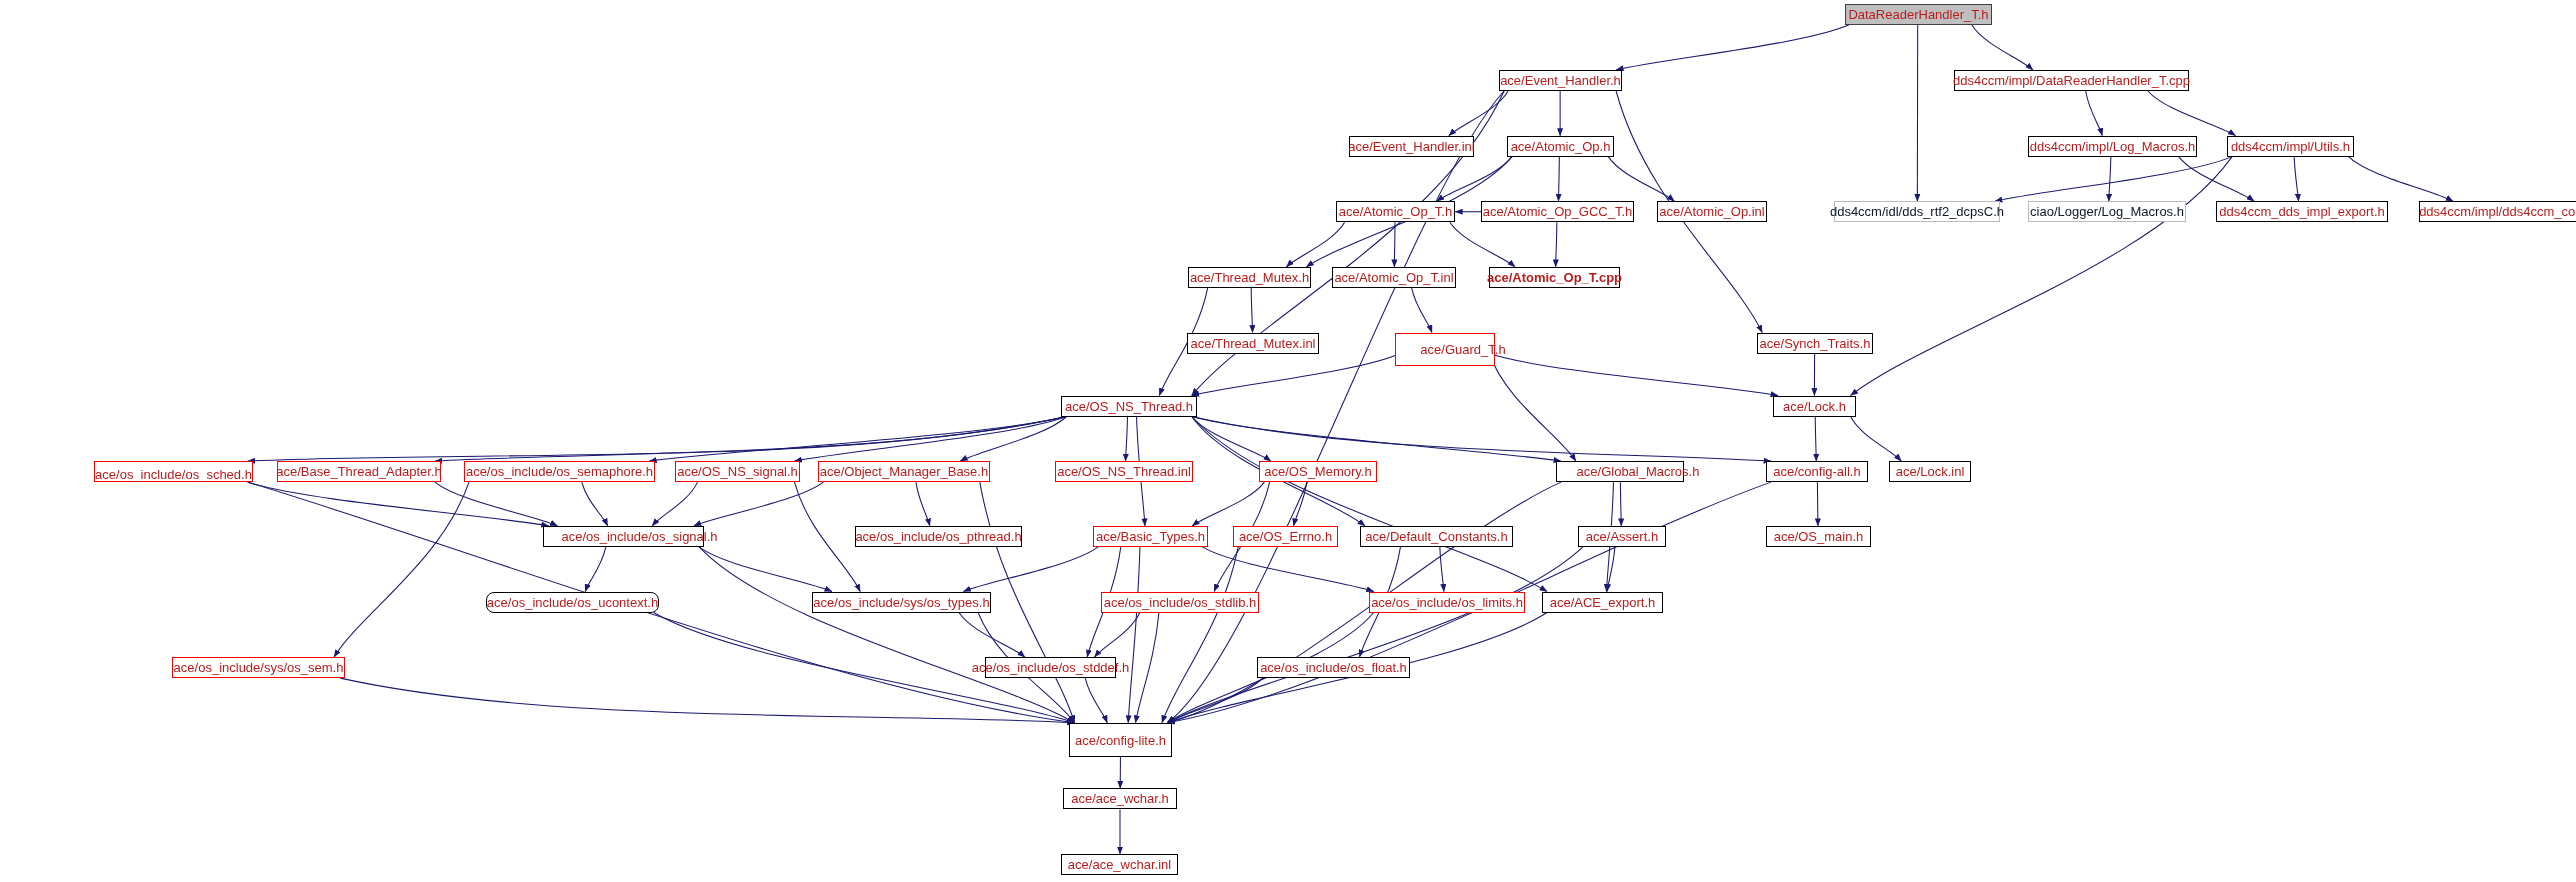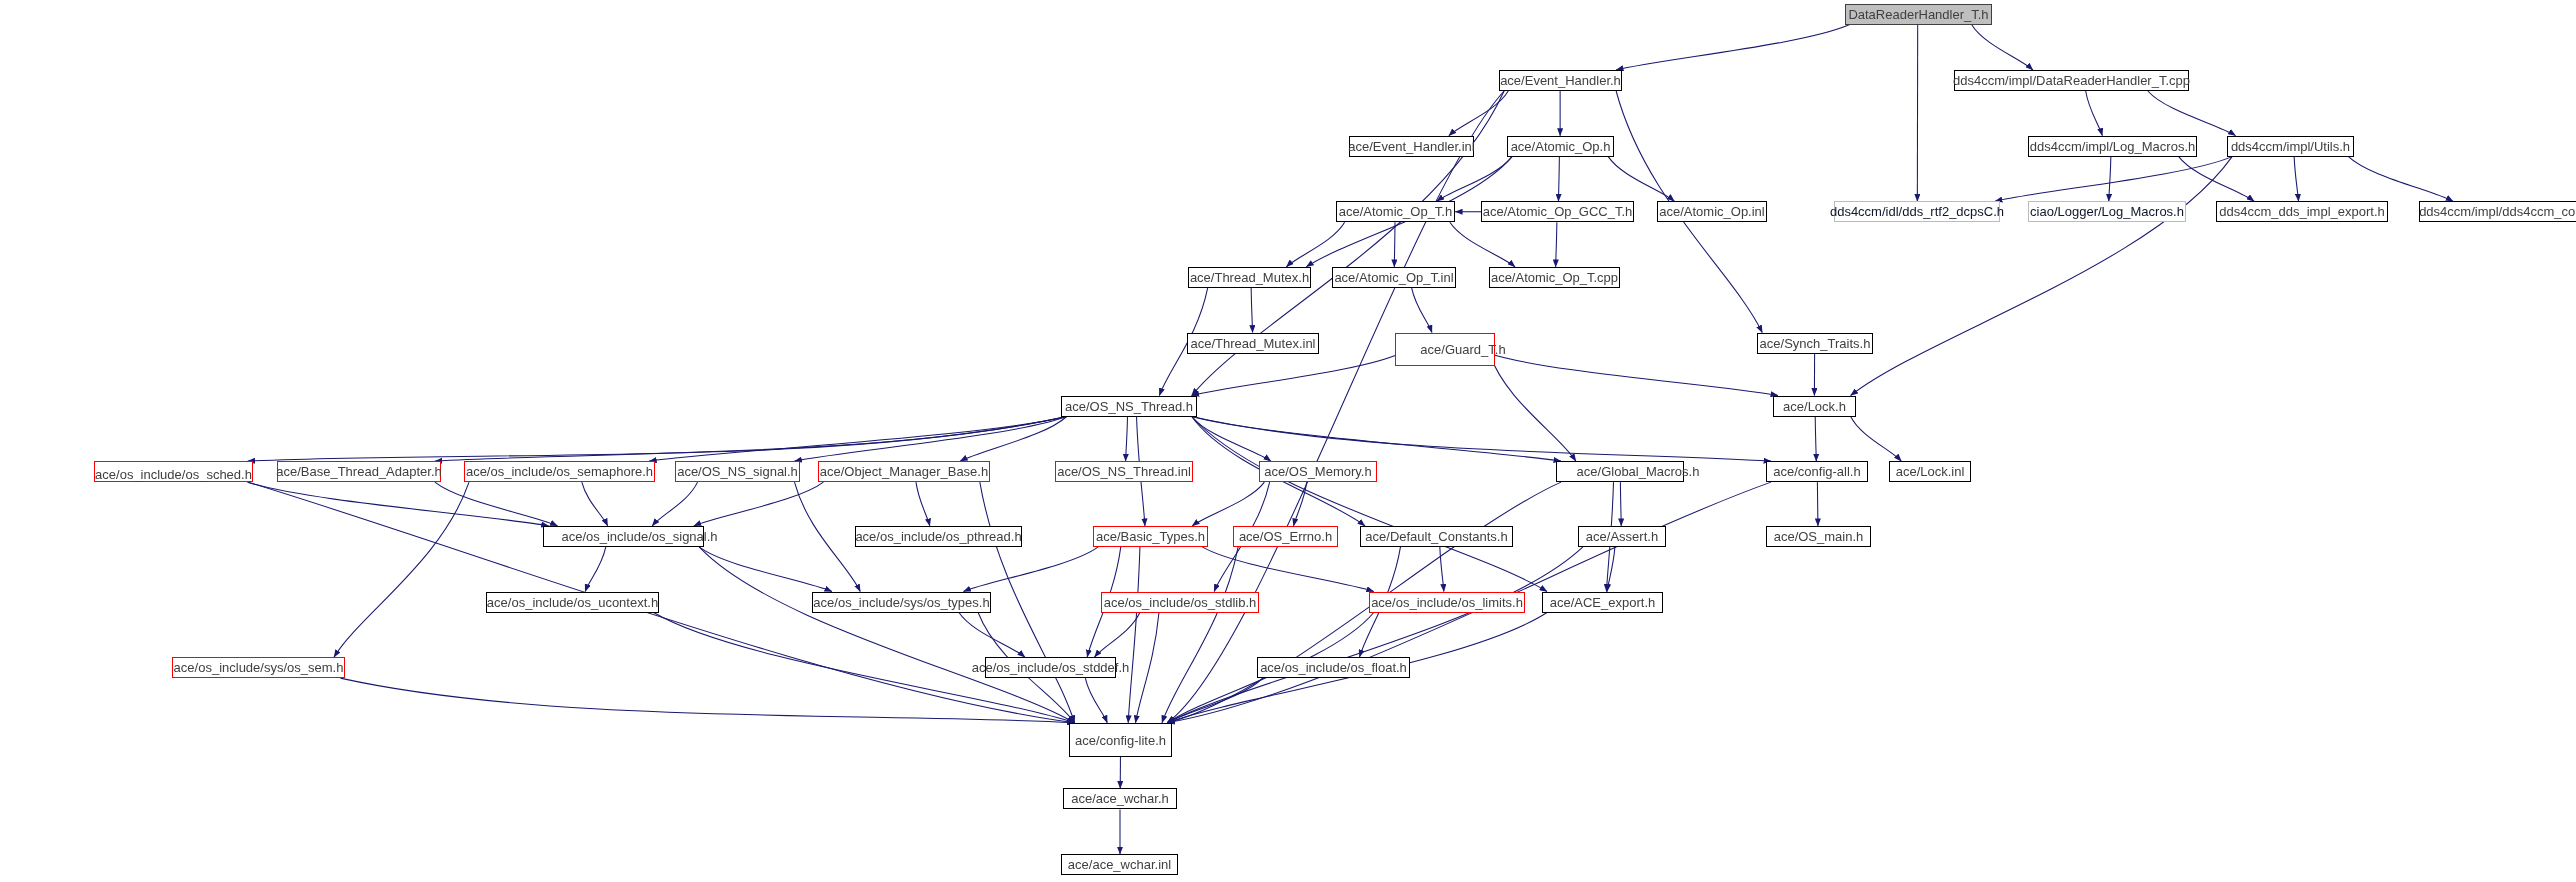--- a/index.html
+++ b/index.html
@@ -1,20 +1,20 @@
 <!DOCTYPE html>
 <html style="font-size:14px"><head>
 <meta charset="utf-8">
 <style>
   html,body{margin:0;padding:0;background:#ffffff;}
   body{font-family:"Liberation Sans", sans-serif;}
   #graph-root{position:relative;width:2576px;height:882px;background:#ffffff;overflow:hidden;}
   svg#edges{position:absolute;left:0;top:0;width:2576px;height:882px;}
   .node{position:absolute;box-sizing:border-box;display:flex;align-items:center;justify-content:center;
-        background:#ffffff;border:0.9px solid #000000;font-size:13px;color:#404040;white-space:nowrap;
+        background:#ffffff;border:0.9px solid #000000;font-size:13px;color:#b91c1c;white-space:nowrap;
         letter-spacing:0px;line-height:1;}
   .node.red{border-color:#ff0000;}
   .node.gray-text{border-color:#bbbbbb;color:#0f172a;}
   .node.root{background:#bfbfbf;border-color:#404040;}
   .node span{pointer-events:none;}
 </style>
 </head>
 <body>
 
 <div id="graph-root">
@@ -157,21 +157,21 @@
       </div>
       <div class="node" style="left: 2419px; top: 201px; width: 178px; height: 21px;">
         <span>dds4ccm/impl/dds4ccm_conf.h</span>
       </div>
       <div class="node" style="left: 1188px; top: 267px; width: 123px; height: 21px;">
         <span>ace/Thread_Mutex.h</span>
       </div>
       <div class="node" style="left: 1332px; top: 267px; width: 124px; height: 21px;">
         <span>ace/Atomic_Op_T.inl</span>
       </div>
-      <div class="node" style="left: 1489px; top: 267px; width: 131px; height: 21px;">
+      <div class="node" style="left: 1489px; top: 267px; width: 131px; height: 21px; font-weight: bold;">
         <span>ace/Atomic_Op_T.cpp</span>
       </div>
       <div class="node" style="left: 1187px; top: 333px; width: 132px; height: 21px;">
         <span>ace/Thread_Mutex.inl</span>
       </div>
       <div class="node red" style="left: 1395px; top: 333px; width: 100px; height: 33px; padding-left: 36px;">
         <span>ace/Guard_T.h</span>
       </div>
       <div class="node" style="left: 1757px; top: 333px; width: 116px; height: 21px;">
         <span>ace/Synch_Traits.h</span>
@@ -226,21 +226,21 @@
       </div>
       <div class="node" style="left: 1360px; top: 526px; width: 153px; height: 21px;">
         <span>ace/Default_Constants.h</span>
       </div>
       <div class="node" style="left: 1578px; top: 526px; width: 88px; height: 21px;">
         <span>ace/Assert.h</span>
       </div>
       <div class="node" style="left: 1766px; top: 526px; width: 105px; height: 21px;">
         <span>ace/OS_main.h</span>
       </div>
-      <div class="node" style="left: 486px; top: 592px; width: 173px; height: 21px;">
+      <div class="node" style="left: 486px; top: 592px; width: 173px; height: 21px; border-radius: 8px;">
         <span>ace/os_include/os_ucontext.h</span>
       </div>
       <div class="node" style="left: 812px; top: 592px; width: 179px; height: 21px;">
         <span>ace/os_include/sys/os_types.h</span>
       </div>
       <div class="node red" style="left: 1101px; top: 592px; width: 158px; height: 21px;">
         <span>ace/os_include/os_stdlib.h</span>
       </div>
       <div class="node red" style="left: 1369px; top: 592px; width: 156px; height: 21px;">
         <span>ace/os_include/os_limits.h</span>

